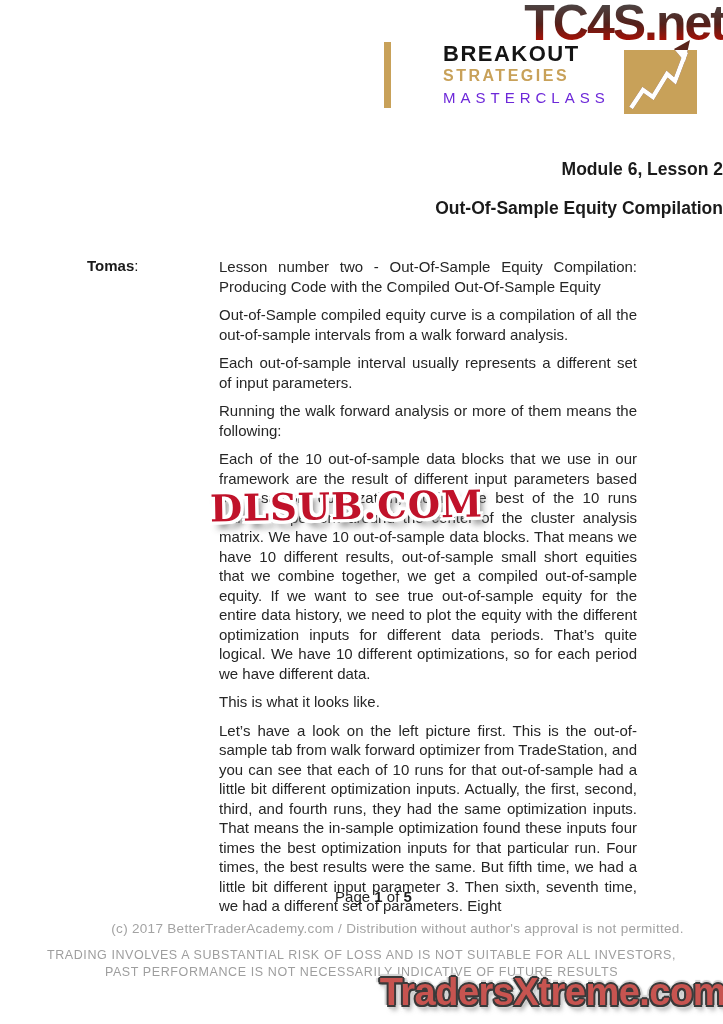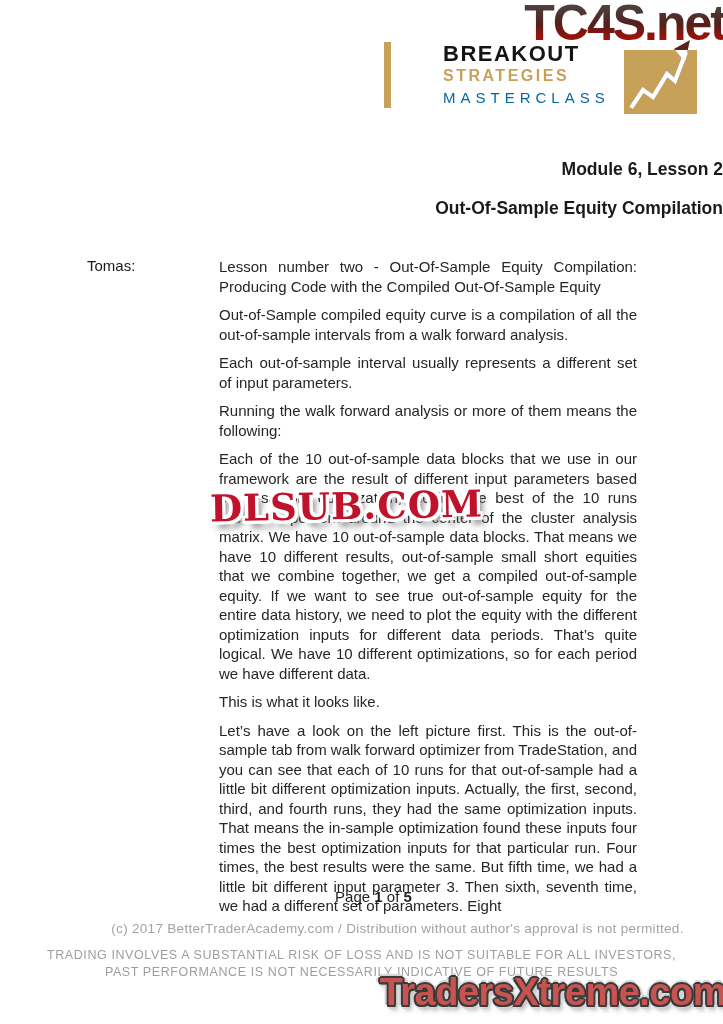--- a/index.html
+++ b/index.html
@@ -21,31 +21,31 @@
     -webkit-background-clip:text;background-clip:text;
     color:transparent;
   }
 
   
   .logo{position:absolute;left:384px;top:42px;z-index:2;display:flex;align-items:flex-start;}
   .logo-bar{width:7px;height:66px;background:#c8a159;margin-right:11px;}
   .logo-lines{display:flex;flex-direction:column;margin-left:41px;}
   .logo-line1{font-size:22px;font-weight:700;letter-spacing:1.5px;color:#141414;line-height:23px;}
   .logo-line2{font-size:16px;font-weight:700;letter-spacing:2.5px;color:#c8a159;line-height:22px;}
-  .logo-line3{font-size:15px;font-weight:400;letter-spacing:5px;color:#0369a1;line-height:21px;}
+  .logo-line3{font-size:15px;font-weight:400;letter-spacing:5px;color:#6d28d9;line-height:21px;}
   .logo-icon{margin-left:14px;margin-top:-4px;}
 
   
   .titles{position:absolute;top:159px;left:0;width:100%;text-align:right;}
   .title-line{font-size:17.5px;font-weight:700;color:#1a1a1a;margin:0 0 18px 0;}
 
   
   .transcript{position:absolute;left:87px;top:257px;width:552px;display:flex;}
   .speaker-col{width:132px;flex:0 0 132px;font-size:15px;color:#1a1a1a;}
-  .speaker-name{font-weight:400;}
+  .speaker-name{font-weight:700;}
   .body-col{width:418px;flex:0 0 418px;font-size:15px;line-height:19.5px;text-align:justify;color:#262626;}
   .body-col p{margin:0 0 9px 0;}
   .body-col p:last-child{margin-bottom:0;}
 
   
   .dlsub{
     position:absolute;left:210px;top:484px;z-index:5;
     font-family:"DejaVu Serif", serif;
     font-size:37px;font-weight:700;letter-spacing:1px;
     transform:rotate(-1deg);

